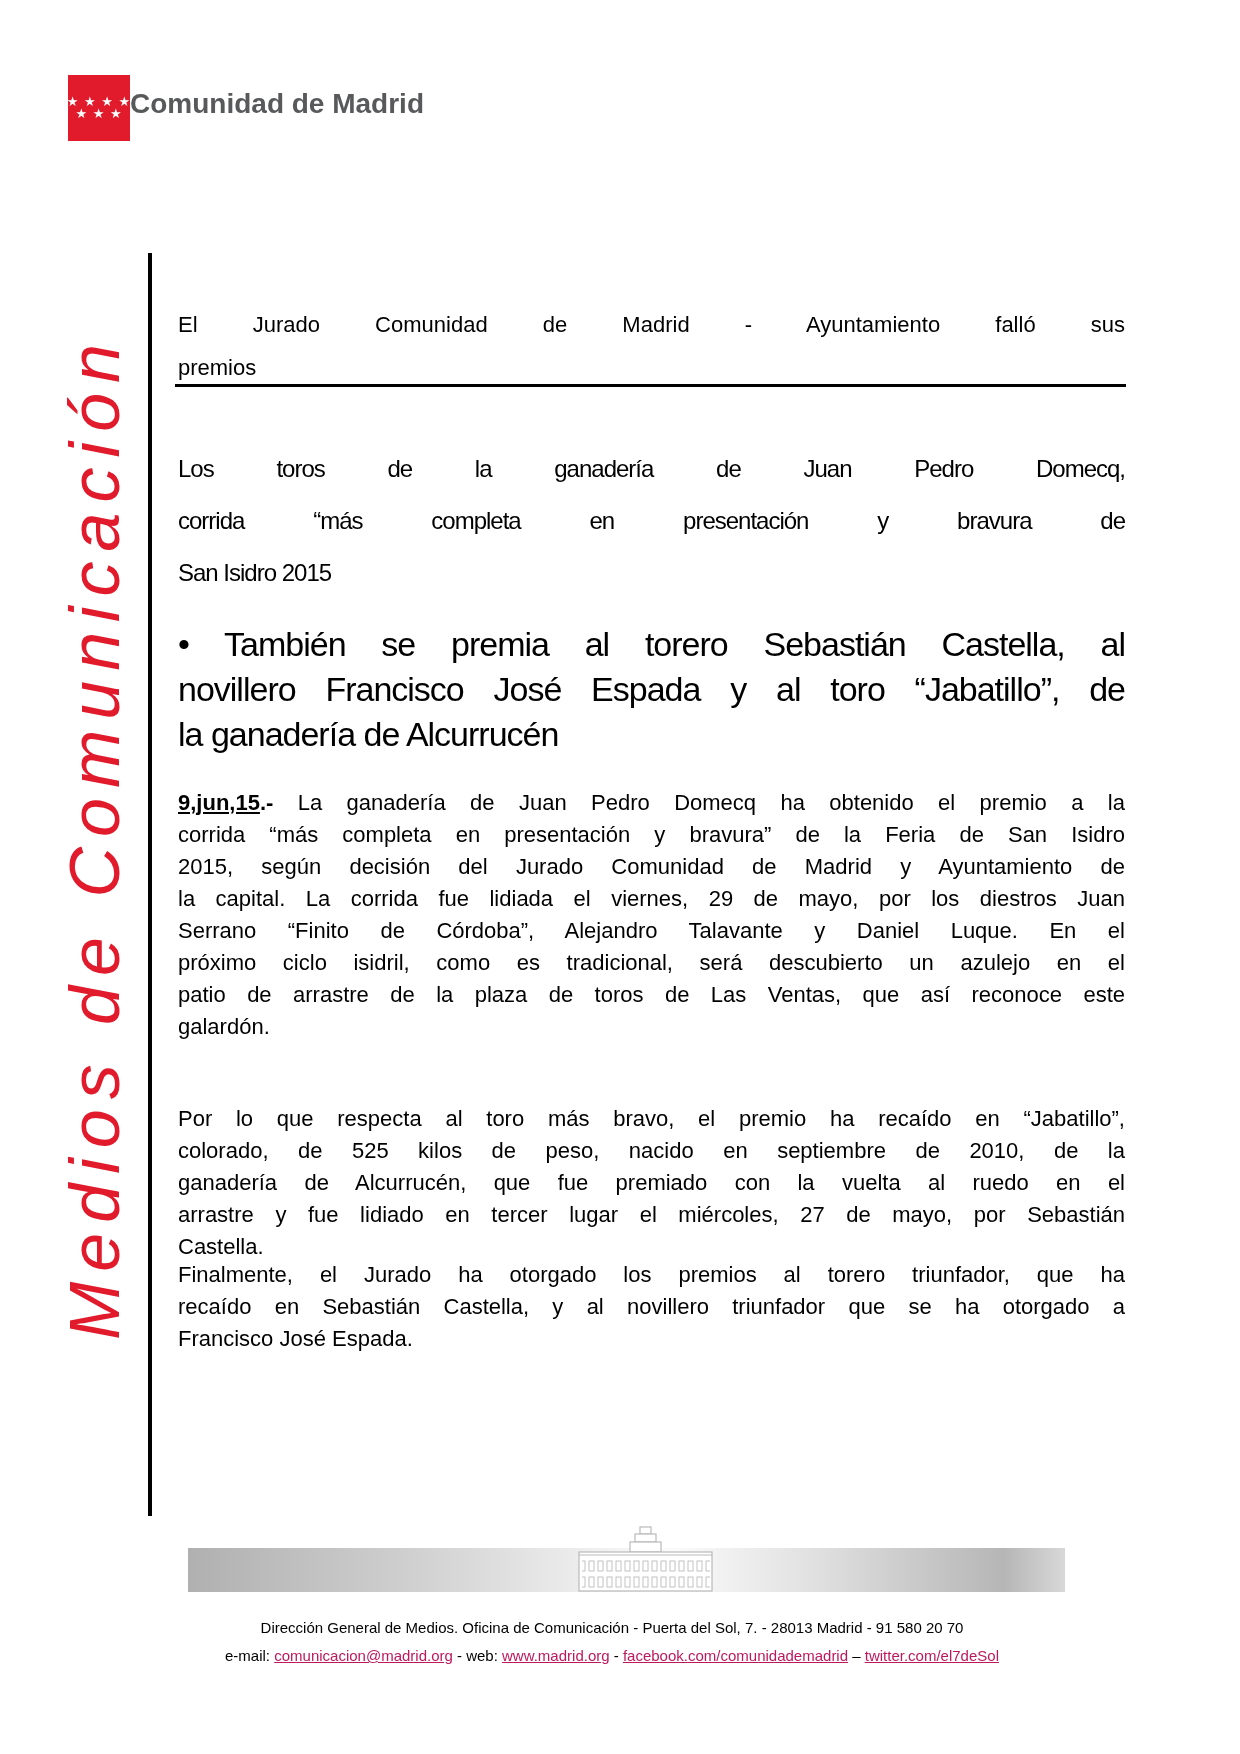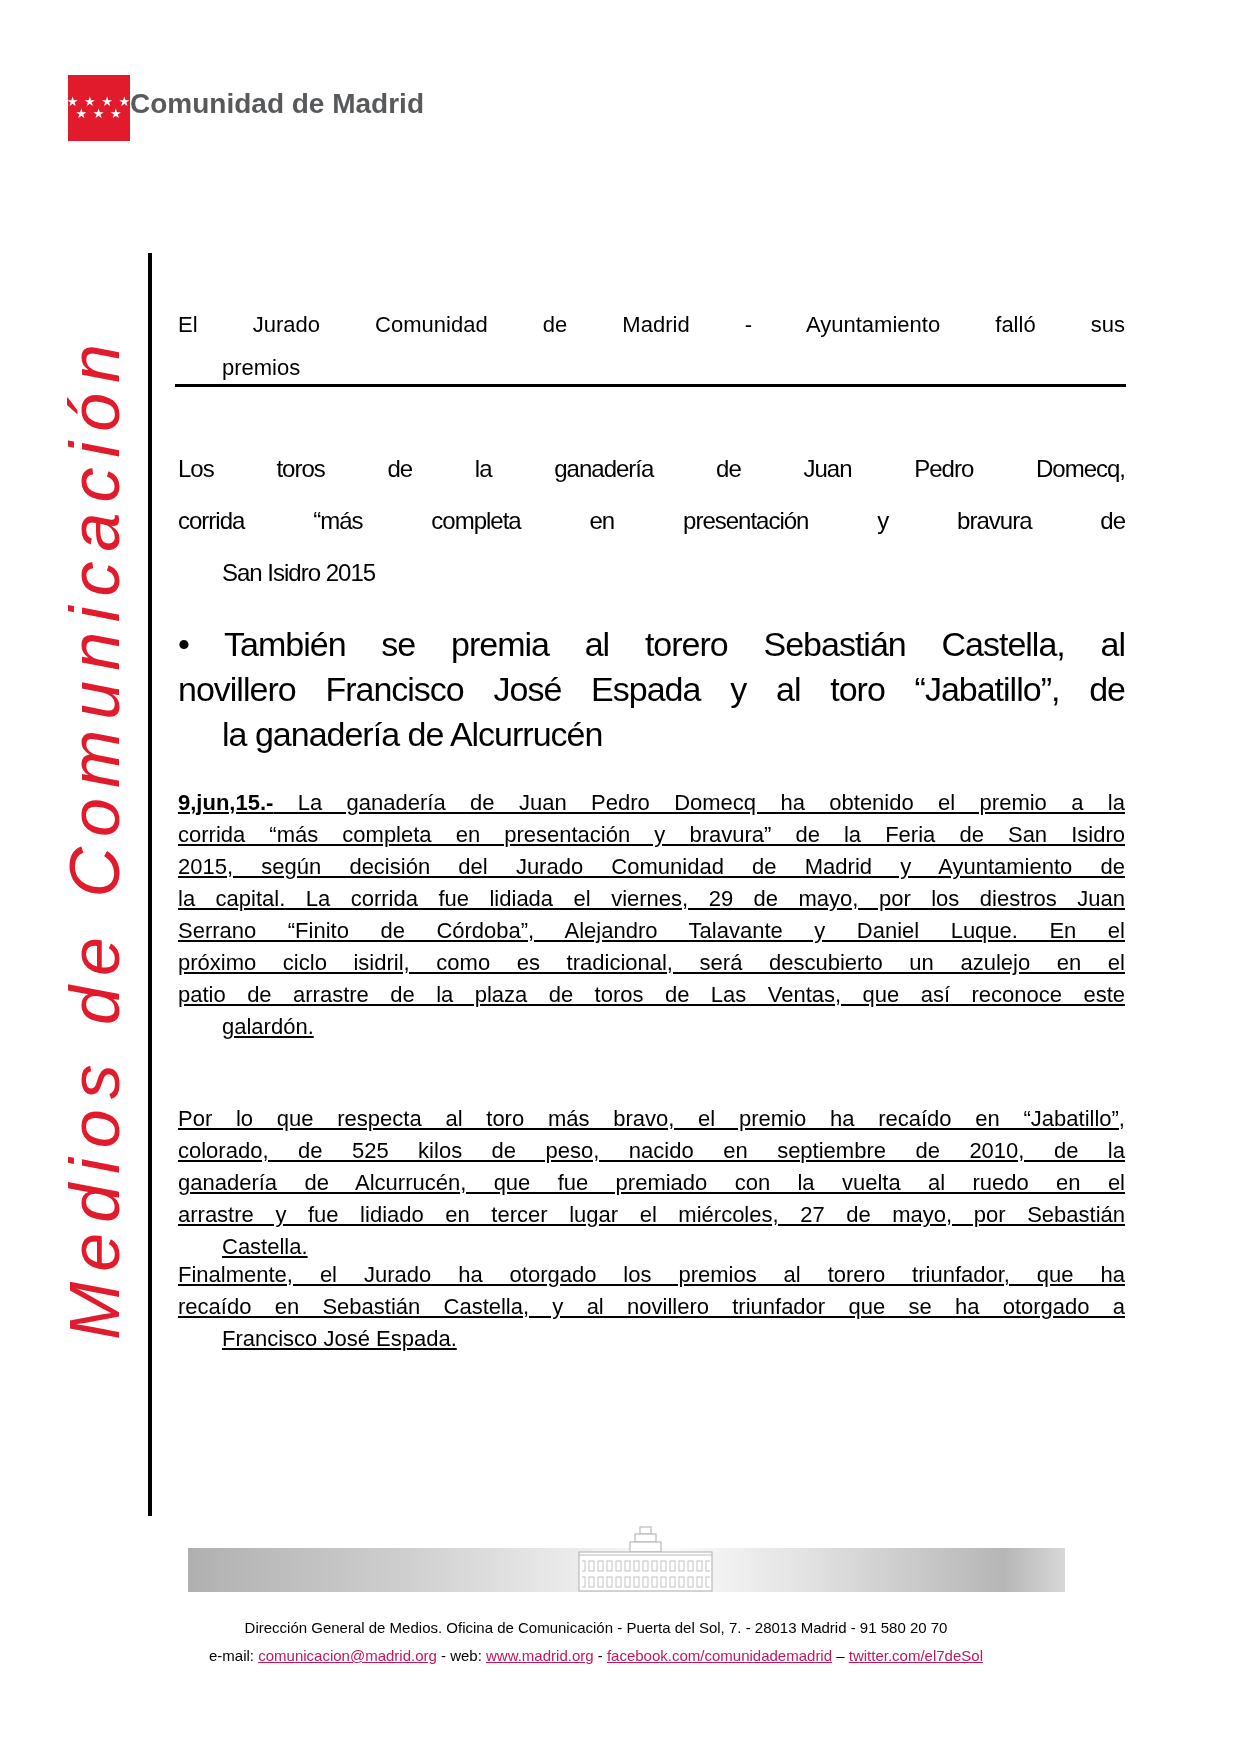--- a/index.html
+++ b/index.html
@@ -28,43 +28,43 @@
   }
   .divider-vertical {
     position:absolute; left:148px; top:253px; width:4px; height:1263px; background:#000;
   }
 
   
   .content-col { position:absolute; left:178px; top:0; width:947px; }
   .block { position:absolute; left:0; width:947px; }
 
   .jlines > div { text-align:justify; text-align-last:justify; }
-  .jlines > div:last-child { text-align-last:left;margin-left:44px; }
+  .jlines > div:last-child { text-align-last:left; }
 
   .header-block { top:303px; font-size:22px; line-height:43px; }
   .header-rule { position:absolute; left:-3px; top:384px; width:951px; height:3px; background:#000; }
 
   .headline-block { top:443px; font-size:24px; line-height:52px; letter-spacing:-1px; }
   .bullet-block   { top:622px; font-size:34px; line-height:45px; letter-spacing:-1px; }
 
-  .body-block { font-size:22px; line-height:32px;text-decoration:underline; }
+  .body-block { font-size:22px; line-height:32px; }
   .para1 { top:787px; }
   .para2 { top:1103px; }
   .para3 { top:1259px; }
   .date-line { text-align:justify; text-align-last:justify; }
   .date-bold { font-weight:bold; }
 
   
   .footer-bar {
     position:absolute; left:188px; top:1548px; width:877px; height:44px;
     background:linear-gradient(90deg,#b0b0b0 0%,#cfcfcf 25%,#ededed 45%,#fbfbfb 55%,#e3e3e3 70%,#b6b6b6 93%,#d8d8d8 100%);
   }
   .building { position:absolute; left:578px; top:1526px; width:135px; height:66px; }
   .footer-text {
-    position:absolute; left:81px; top:1614px; width:1030px; text-align:center;
+    position:absolute; left:97px; top:1614px; width:1030px; text-align:center;
     font-size:15px; line-height:28px; color:#000;
   }
   .footer-text a { color:#be185d; text-decoration:underline; }
 </style>
 </head>
 <body>
 
 <div class="page">
 
   <div class="logo-mark">

